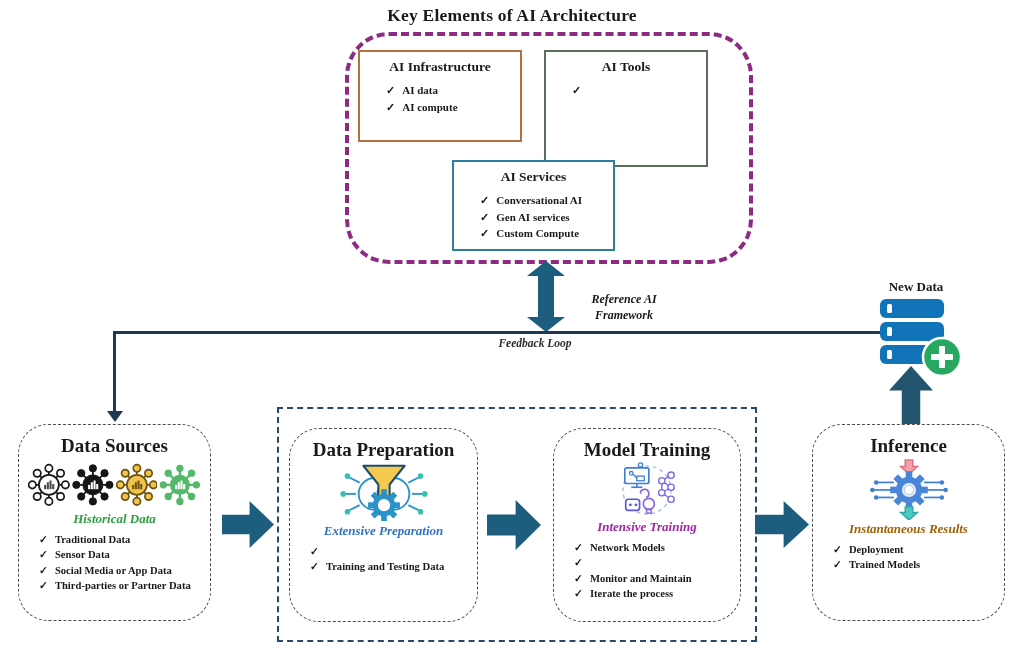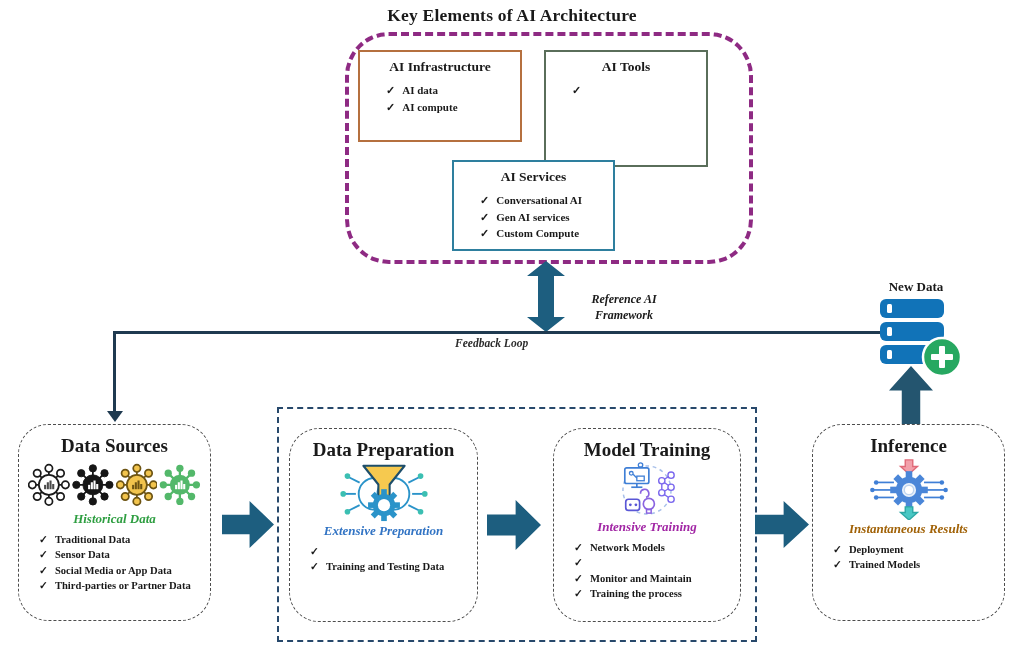--- a/index.html
+++ b/index.html
@@ -27,21 +27,21 @@
   
   #ref-arrow{left:527px;top:261px;width:38px;height:71px;background:#1d5e7f;
     clip-path:polygon(50% 0%,100% 21%,71% 21%,71% 79%,100% 79%,50% 100%,0% 79%,29% 79%,29% 21%,0% 21%);}
   #ref-label{left:570px;top:279px;width:108px;text-align:center;font-size:12px;font-weight:bold;font-style:italic;line-height:1.35;margin-top:12px;}
 
   
   #feedback-h-line{left:113px;top:331px;width:770px;height:3px;background:#1f3a50;}
   #feedback-v-line{left:113px;top:331px;width:3px;height:81px;background:#1f3a50;}
   #feedback-arrowhead{left:107px;top:411px;width:0;height:0;
     border-left:8px solid transparent;border-right:8px solid transparent;border-top:11px solid #1f3a50;}
-  #feedback-label{left:455px;top:337px;width:160px;text-align:left;font-size:11.5px;font-weight:bold;font-style:italic;color:#2b2b2b;}
+  #feedback-label{left:455px;top:337px;width:160px;text-align:center;font-size:11.5px;font-weight:bold;font-style:italic;color:#2b2b2b;}
 
   
   #newdata-label{left:874px;top:279px;width:84px;text-align:center;font-size:13px;font-weight:bold;}
   #db-icon{left:878px;top:297px;}
   #up-arrow{left:889px;top:366px;width:44px;height:61px;background:#24556f;
     clip-path:polygon(50% 0%,100% 40%,71% 40%,71% 100%,29% 100%,29% 40%,0% 40%);}
 
   
   #prep-train-wrap{left:277px;top:407px;width:476px;height:231px;border:2px dashed #27486b;}
 
@@ -392,21 +392,21 @@
         </li>
       <li>
           <span class="chk">✓</span>
         </li>
       <li>
           <span class="chk">✓</span>
           <span class="txt">Monitor and Maintain</span>
         </li>
       <li>
           <span class="chk">✓</span>
-          <span class="txt">Training the process</span>
+          <span class="txt">Iterate the process</span>
         </li>
     </ul>
   </div>
 
   <div class="abs h-arrow" id="arrow-3" style="background-color: rgb(29, 94, 127);"></div>
 
   <div class="abs card" id="card-infer">
     <div class="card-title">Inference</div>
     <div class="icon-row">
       <svg width="92" height="62" viewBox="0 0 92 66">

